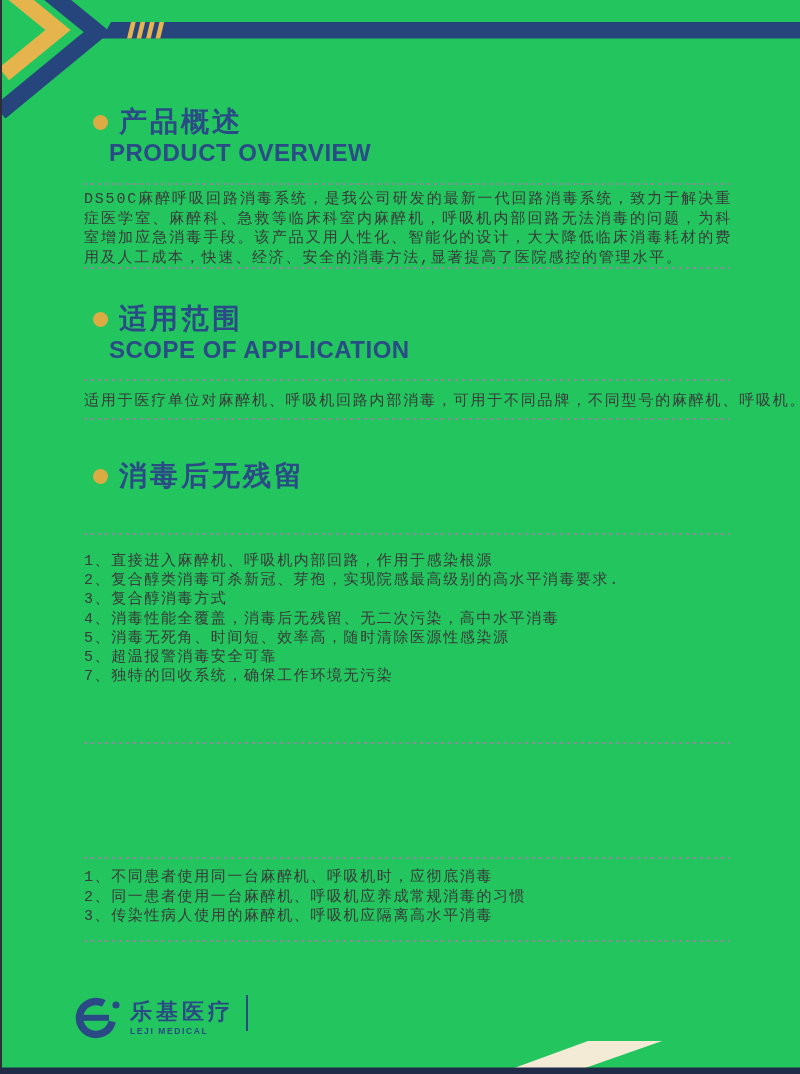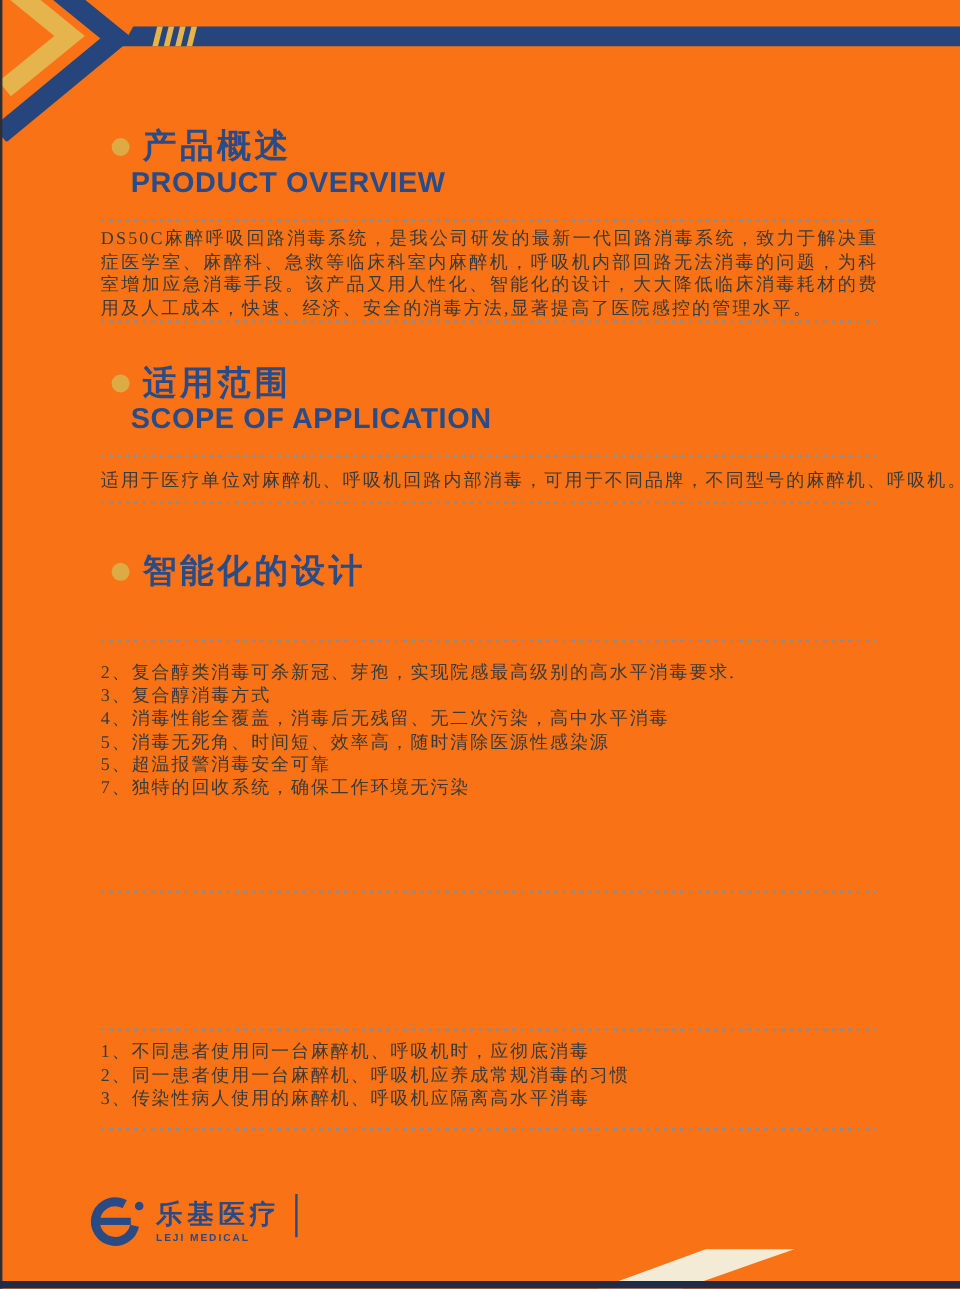--- a/index.html
+++ b/index.html
@@ -1,18 +1,18 @@
 <!DOCTYPE html>
 <html><head>
 <meta charset="utf-8">
 <style>
   html,body{margin:0;padding:0;}
   body{background:#e9e9e9;font-family:"Liberation Sans",sans-serif;}
   #screen{
-    position:relative;width:800px;height:1074px;background:#f97316;
+    position:relative;width:800px;height:1074px;background:#22c55e;
     overflow:hidden;margin:0 auto;
   }
   .left-edge{position:absolute;left:0;top:0;width:2px;height:1074px;background:#2e2f36;}
   .top-deco,.bottom-deco{position:absolute;left:0;display:block;}
   .top-deco{top:0;}
   .bottom-deco{top:1034px;}
 
   
   .sec-header{position:absolute;left:93px;}
   .sec-header .row{display:flex;align-items:center;gap:11px;}
@@ -28,21 +28,21 @@
 
   
   .rule{
     position:absolute;left:84px;width:646px;height:2px;
     background:repeating-linear-gradient(90deg,#888d96 0 3px,transparent 3px 7px);
   }
 
   
   .body-text{
     position:absolute;left:84px;width:648px;color:#3a3a3a;
-    font-family:Liberation Serif, serif;
+    font-family:Liberation Mono, monospace;
     font-size:15px;line-height:19.5px;letter-spacing:1.8px;
     text-align:justify;
   }
   ul.plain{list-style:none;margin:0;padding:0;}
   ul.plain li{white-space:nowrap;letter-spacing:1.6px;}
   .features li{line-height:19.2px;}
   .clinical li{line-height:19.5px;}
 
   
   .logo{position:absolute;left:74px;top:993px;display:flex;align-items:center;}
@@ -87,26 +87,27 @@
     </div>
     <div class="title-en">SCOPE OF APPLICATION</div>
   </div>
   <div class="rule" style="top:379px;"></div>
   <div class="body-text" style="top:392px;white-space:nowrap;">适用于医疗单位对麻醉机、呼吸机回路内部消毒，可用于不同品牌，不同型号的麻醉机、呼吸机。</div>
   <div class="rule" style="top:418px;"></div>
 
   <div class="sec-header" style="top:460px;">
     <div class="row">
       <span class="dot"></span>
-      <span class="title-cn">智能化的设计</span>
+      <span class="title-cn">消毒后无残留</span>
     </div>
   </div>
   <div class="rule" style="top:533px;"></div>
   <div class="body-text" style="top:552px;">
     <ul class="plain features">
+      <li>1、直接进入麻醉机、呼吸机内部回路，作用于感染根源</li>
       <li>2、复合醇类消毒可杀新冠、芽孢，实现院感最高级别的高水平消毒要求.</li>
       <li>3、复合醇消毒方式</li>
       <li>4、消毒性能全覆盖，消毒后无残留、无二次污染，高中水平消毒</li>
       <li>5、消毒无死角、时间短、效率高，随时清除医源性感染源</li>
       <li>5、超温报警消毒安全可靠</li>
       <li>7、独特的回收系统，确保工作环境无污染</li>
     </ul>
   </div>
   <div class="rule" style="top:742px;"></div>
 

